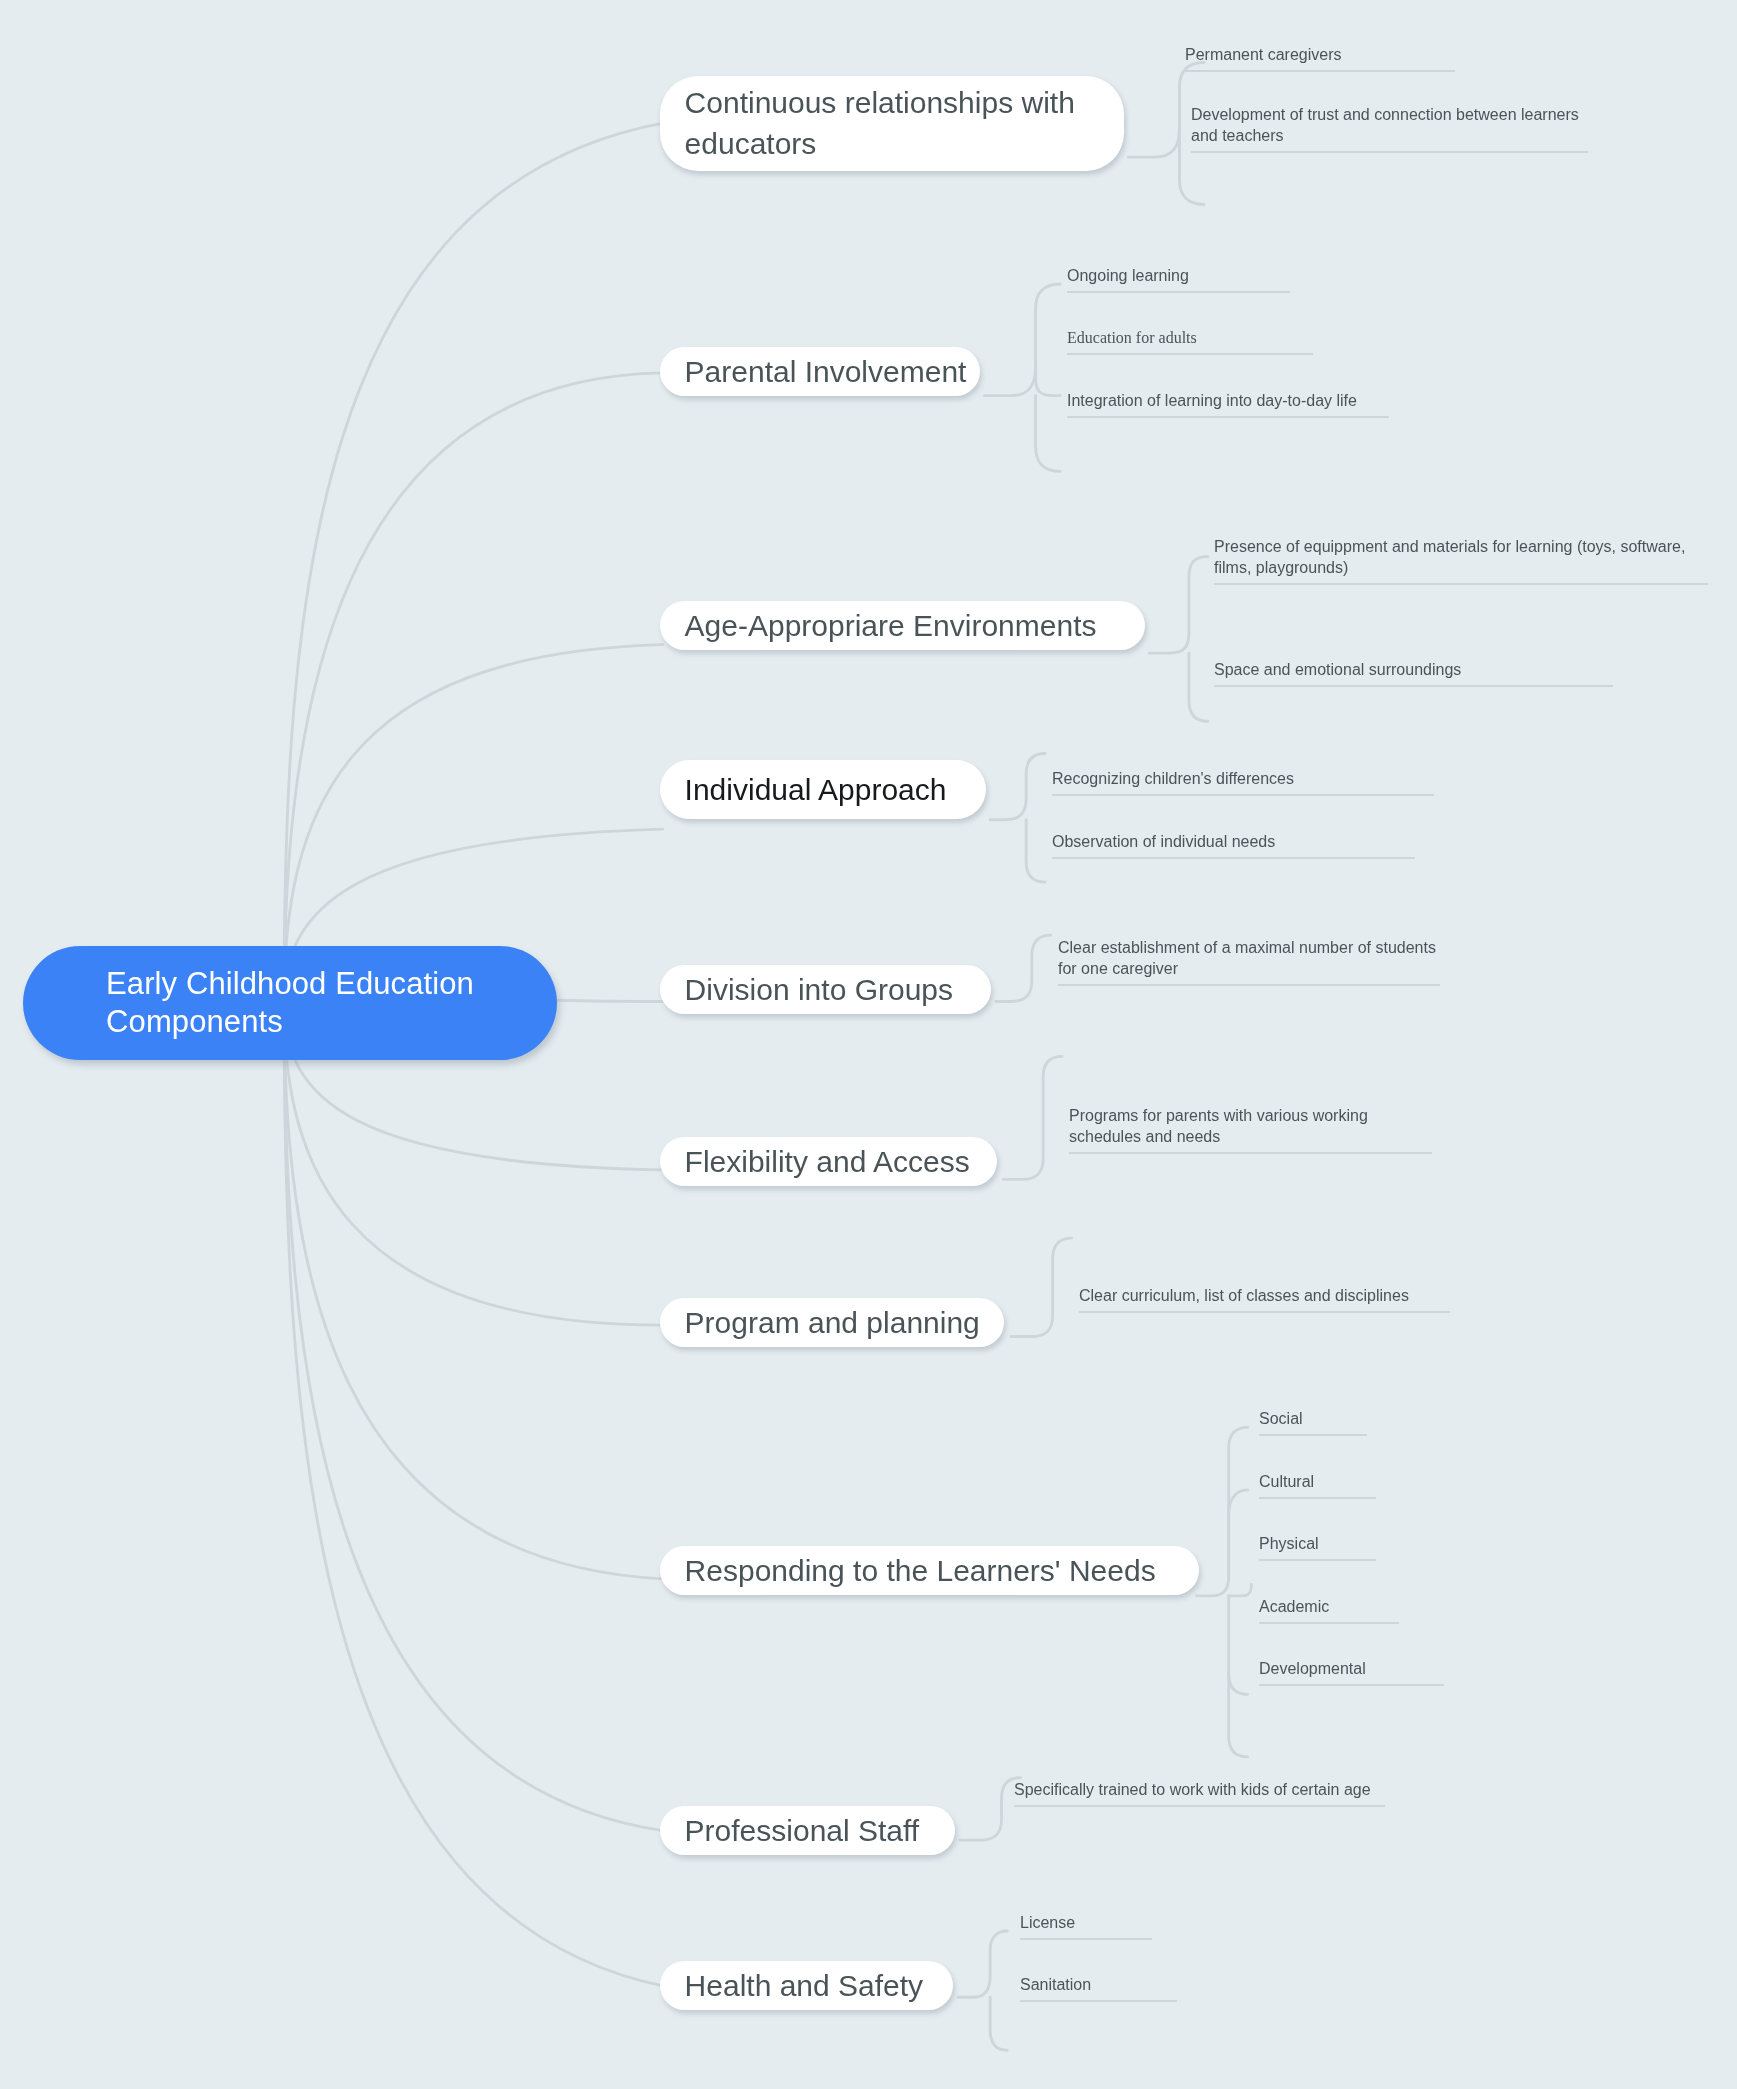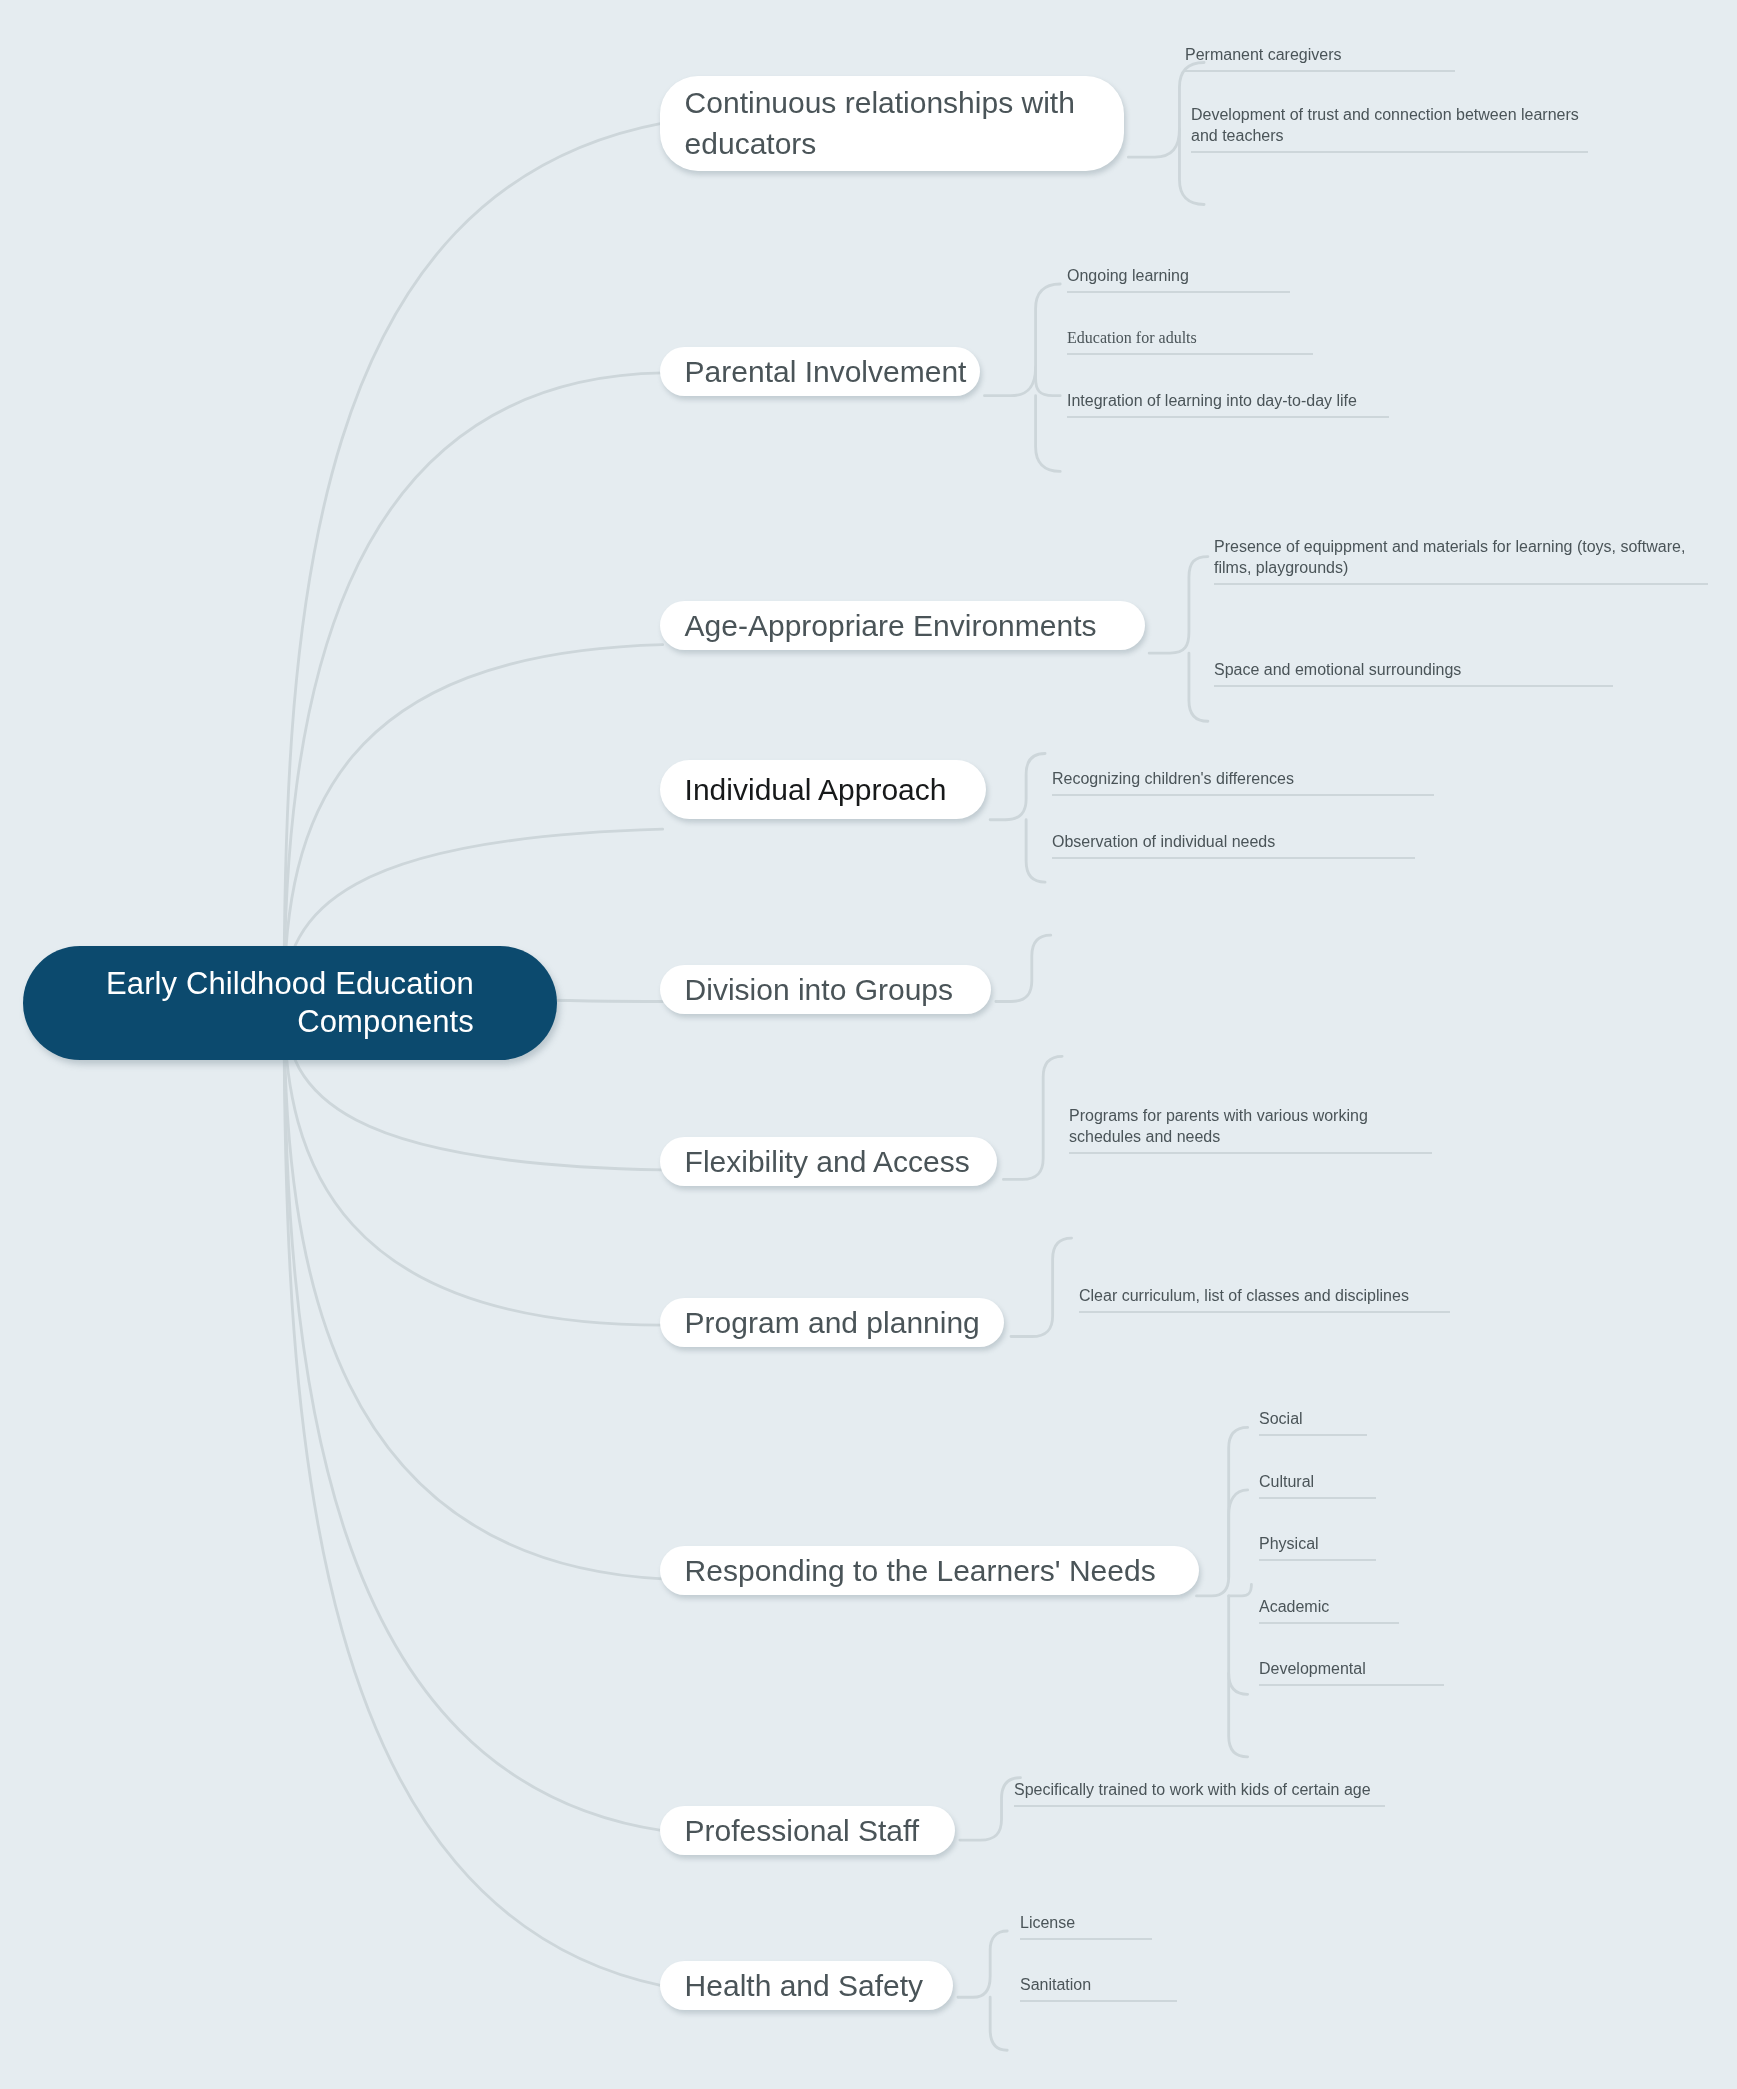--- a/index.html
+++ b/index.html
@@ -27,22 +27,22 @@
     z-index: 1;
   }
   
   .root-node {
     position: absolute;
     z-index: 3;
     box-sizing: border-box;
     display: flex;
     align-items: center;
     justify-content: center;
-    text-align: right;
-    background: #0c4a6e;
+    text-align: left;
+    background: #3b82f6;
     color: #ffffff;
     border-radius: 57px;
     box-shadow: 2.8px 4.7px 6.6px rgba(120,140,150,0.38);
     font-size: 31px;
     line-height: 1.22;
     letter-spacing: 0.1px;
     padding: 0 24.6px;
   }
   
   .branch-node {
@@ -190,20 +190,23 @@
   <div class="leaf" style="left:1052px; top:768px; width:382px;">
     <span class="leaf-text">Recognizing children's differences</span>
   </div>
   <div class="leaf" style="left:1052px; top:831px; width:363px;">
     <span class="leaf-text">Observation of individual needs</span>
   </div>
 
   <div class="branch-node" style="left:660px; top:965px; width:331px; height:49px;">
     <span>Division into Groups</span>
   </div>
+  <div class="leaf" style="left:1058px; top:937px; width:382px;">
+    <span class="leaf-text">Clear establishment of a maximal number of students for one caregiver</span>
+  </div>
 
   <div class="branch-node" style="left:660px; top:1137px; width:337px; height:49px;">
     <span>Flexibility and Access</span>
   </div>
   <div class="leaf" style="left:1069px; top:1105px; width:363px;">
     <span class="leaf-text">Programs for parents with various working schedules and needs</span>
   </div>
 
   <div class="branch-node" style="left:660px; top:1298px; width:344px; height:49px;">
     <span>Program and planning</span>

